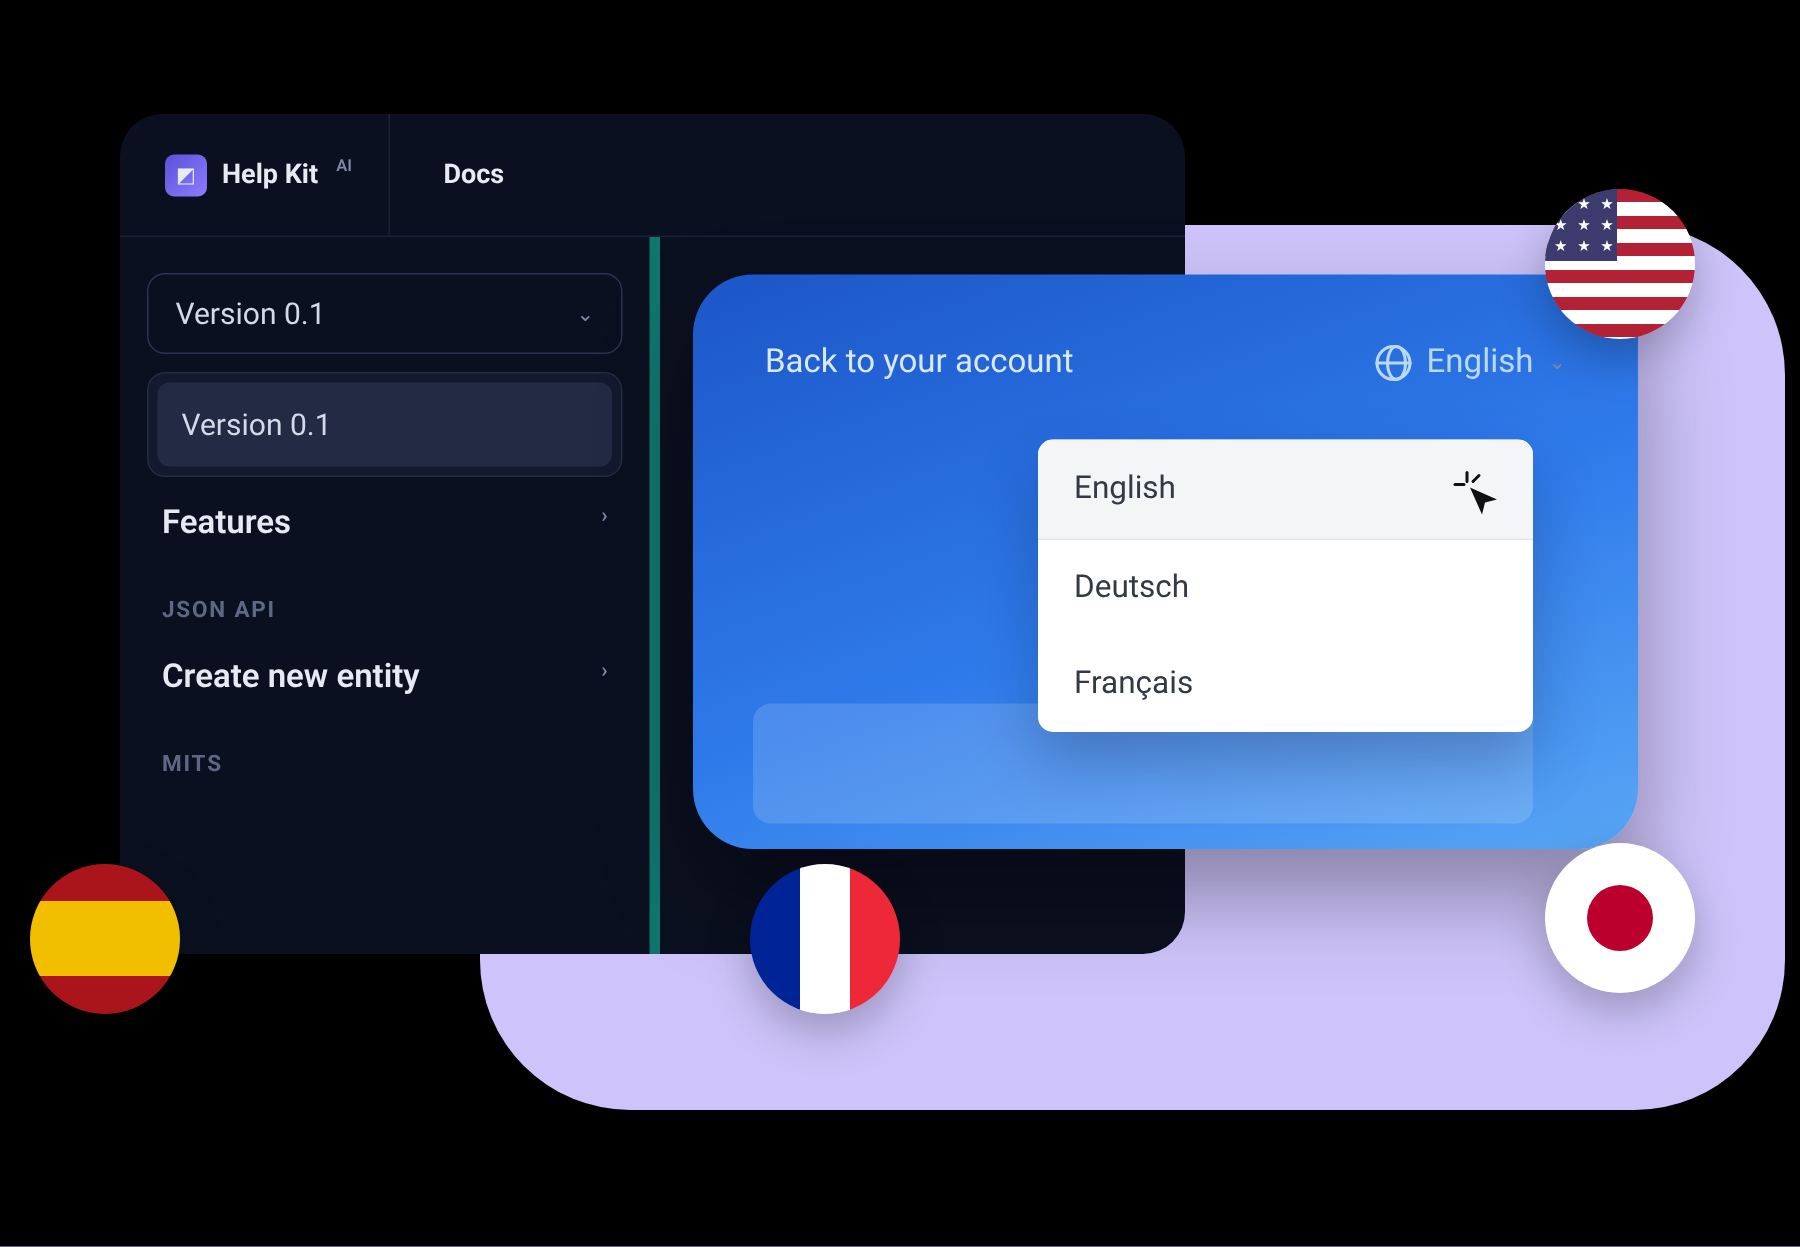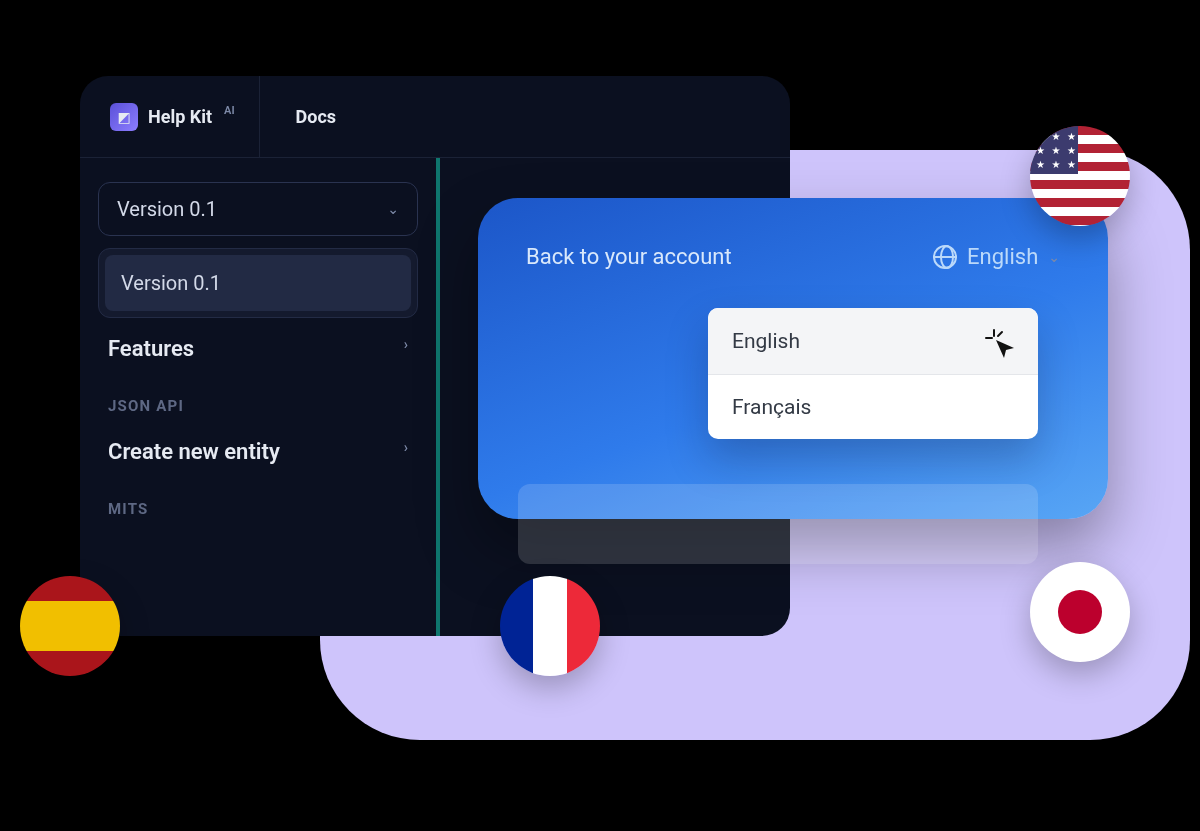--- a/index.html
+++ b/index.html
@@ -66,21 +66,21 @@
     color: #E6EAF2;
     cursor: pointer;
   }
 
   .app-body {
     display: flex;
     height: calc(100% - 82px);
   }
   .sidebar {
     width: 360px;
-    border-right: 4px solid #0f766e;
+    border-right: 7px solid #0f766e;
     padding: 24px 18px;
   }
   .version-select {
     border: 1px solid #2A3350;
     border-radius: 12px;
     padding: 14px 18px;
     font-size: 20px;
     color: #D3D9E8;
     display: flex;
     justify-content: space-between;
@@ -118,30 +118,29 @@
     padding: 24px 10px 6px 10px;
     font-size: 15px;
     font-weight: 700;
     letter-spacing: 0.08em;
     color: #5E6884;
   }
 
   
   .lang-panel {
     position: absolute;
-    left: 478px;
+    left: 462px;
     top: 183px;
     width: 630px;
-    height: 321px;
+    height: 383px;
     border-radius: 40px;
     background: linear-gradient(160deg, #1C56C8 0%, #2F7BEB 55%, #58A6F5 100%);
     box-shadow: 0 30px 60px rgba(0,0,0,0.35);
     padding: 46px 48px;
     color: #D9E8FB;
-    margin-top: 15px;
   }
   .lang-panel-top {
     display: flex;
     justify-content: space-between;
     align-items: center;
     font-size: 22px;
   }
   .back-link { color: #D9E8FB; cursor: pointer; }
   .lang-switch {
     display: flex; align-items: center; gap: 10px;
@@ -282,20 +281,23 @@
           <g stroke="#111" stroke-width="2" stroke-linecap="round">
             <line x1="10" y1="2" x2="10" y2="8"></line>
             <line x1="2" y1="10" x2="8" y2="10"></line>
             <line x1="18" y1="4" x2="14" y2="8"></line>
           </g>
           <path d="M12 12 L30 20 L22 22 L20 30 Z" fill="#111"></path>
         </svg>
       </span>
     </div>
     <div class="lang-item">
+      <span>Deutsch</span>
+    </div>
+    <div class="lang-item">
       <span>Français</span>
     </div>
   </div>
 </div>
 
 <div class="flag flag-us" title="United States">
   <div class="bg"></div>
     <div class="canton"></div>
 </div>
 <div class="flag flag-es" title="Spain">

